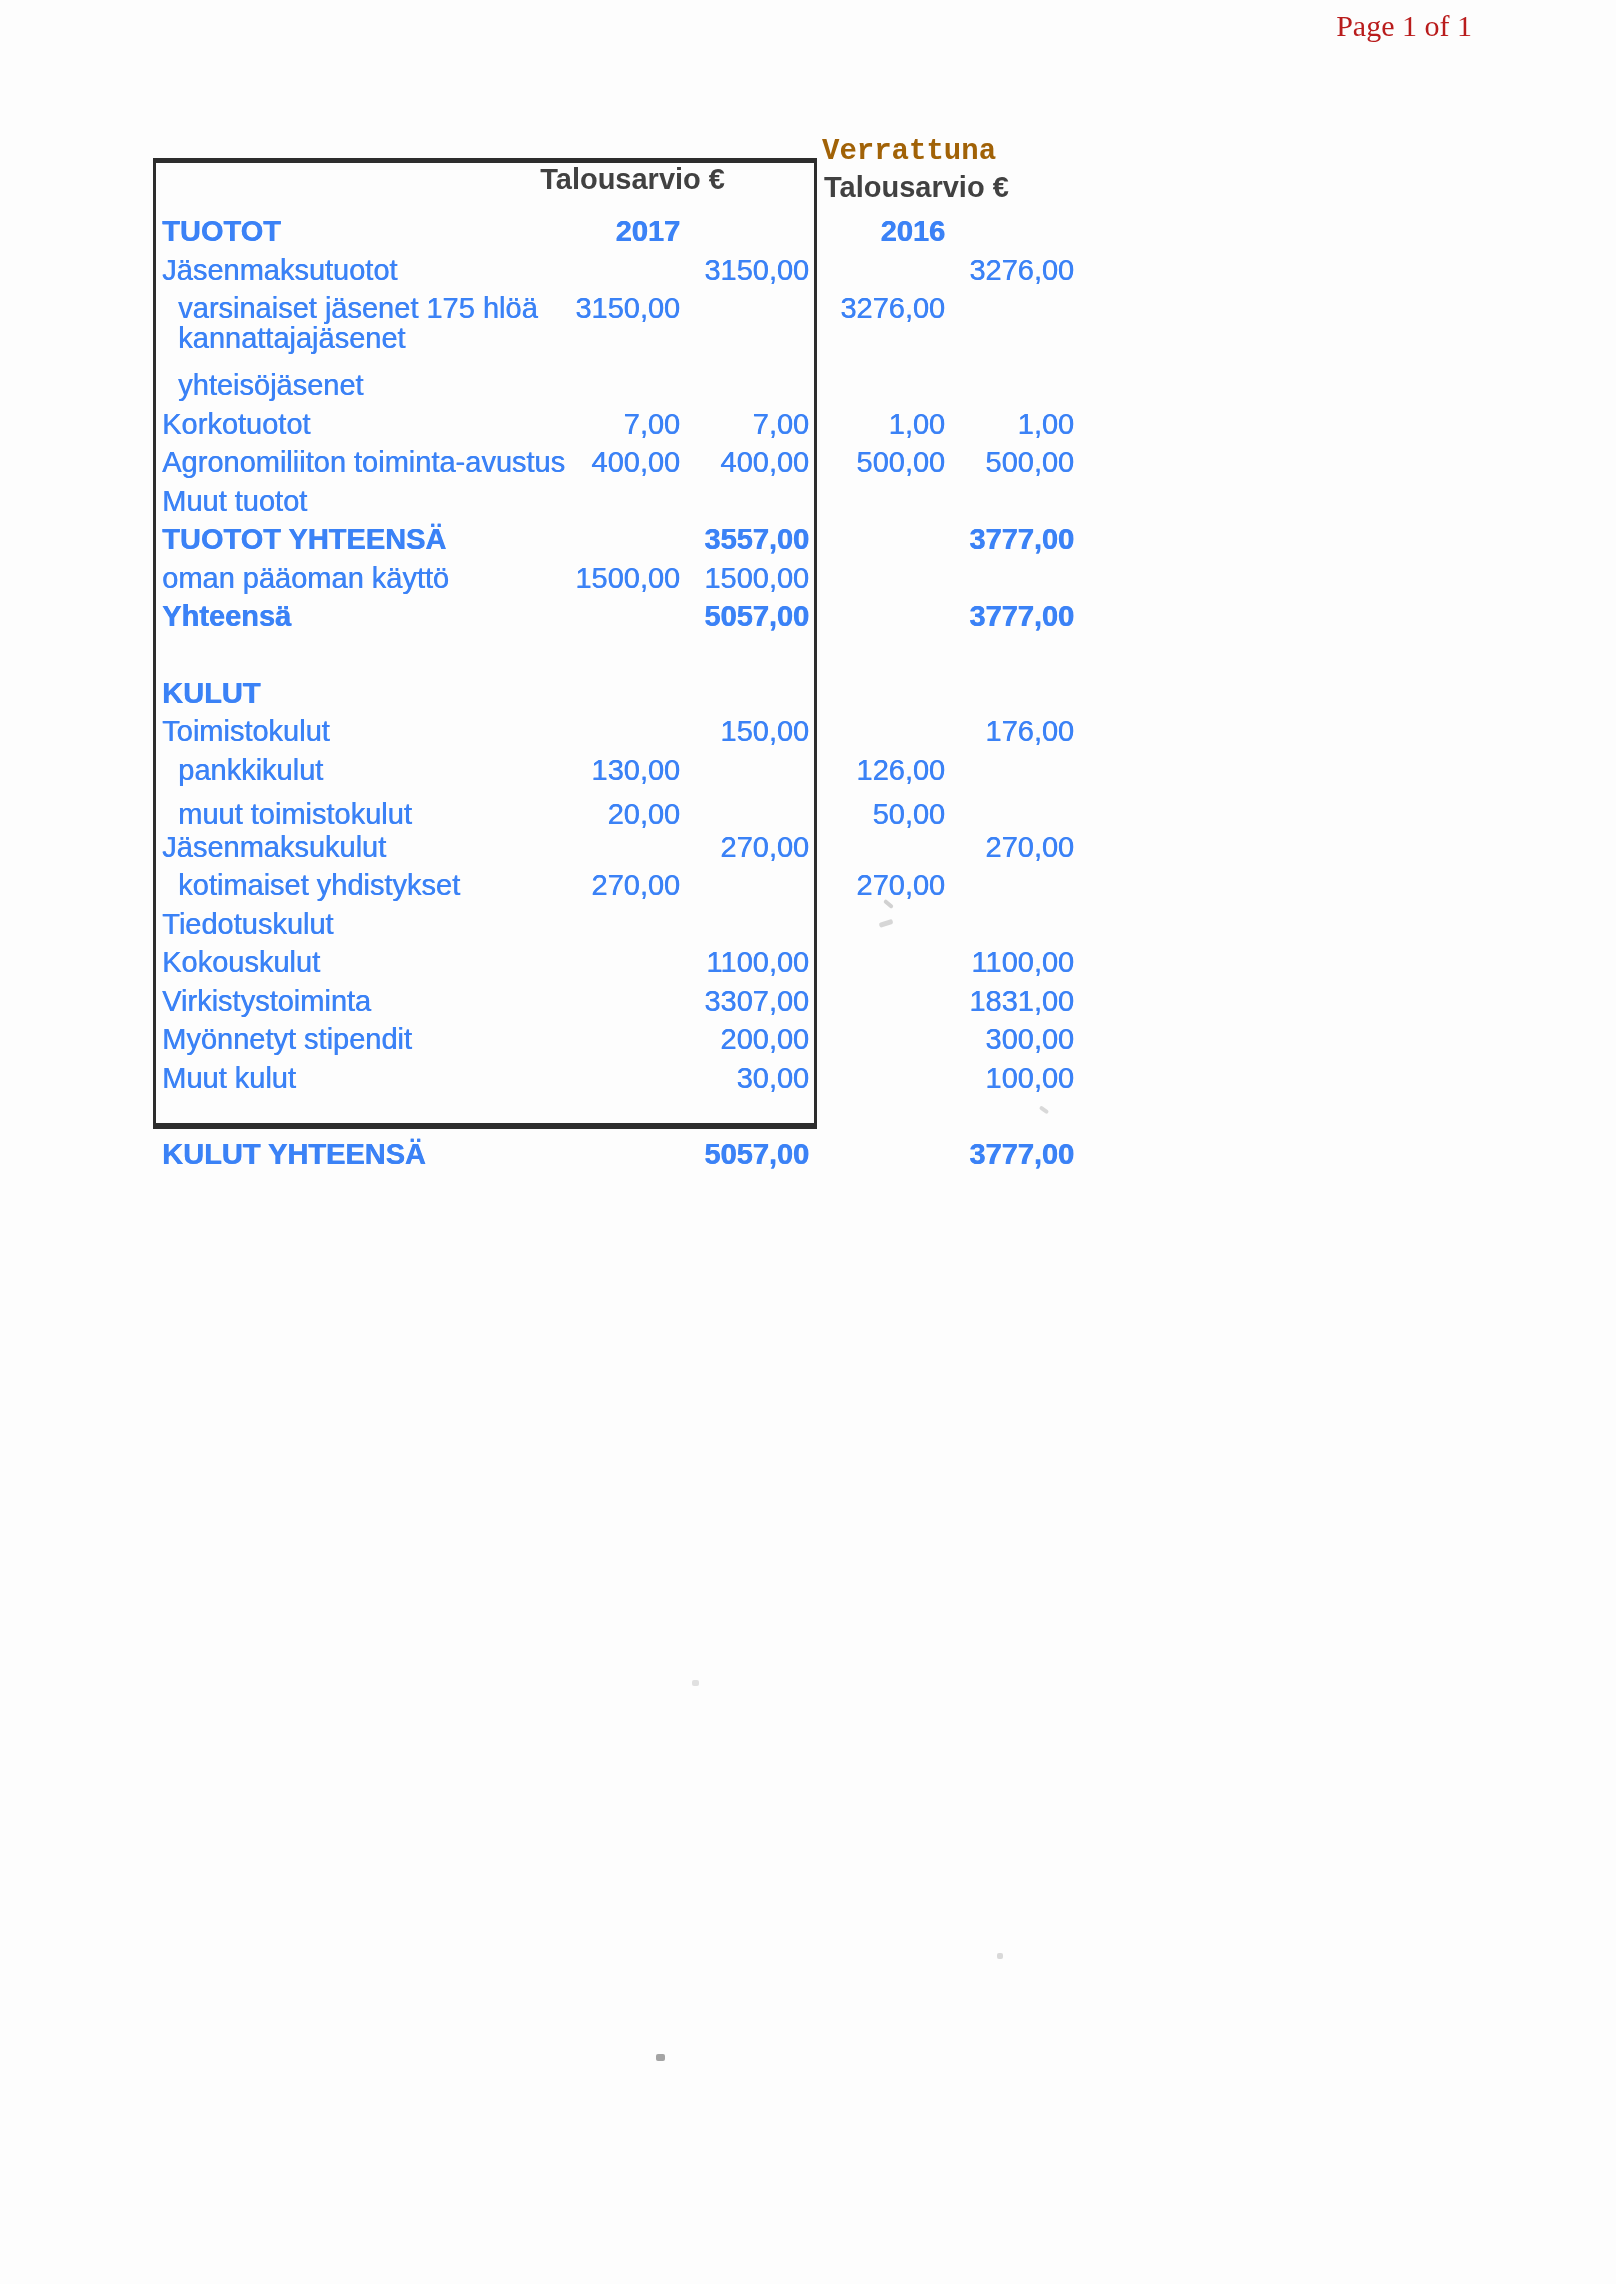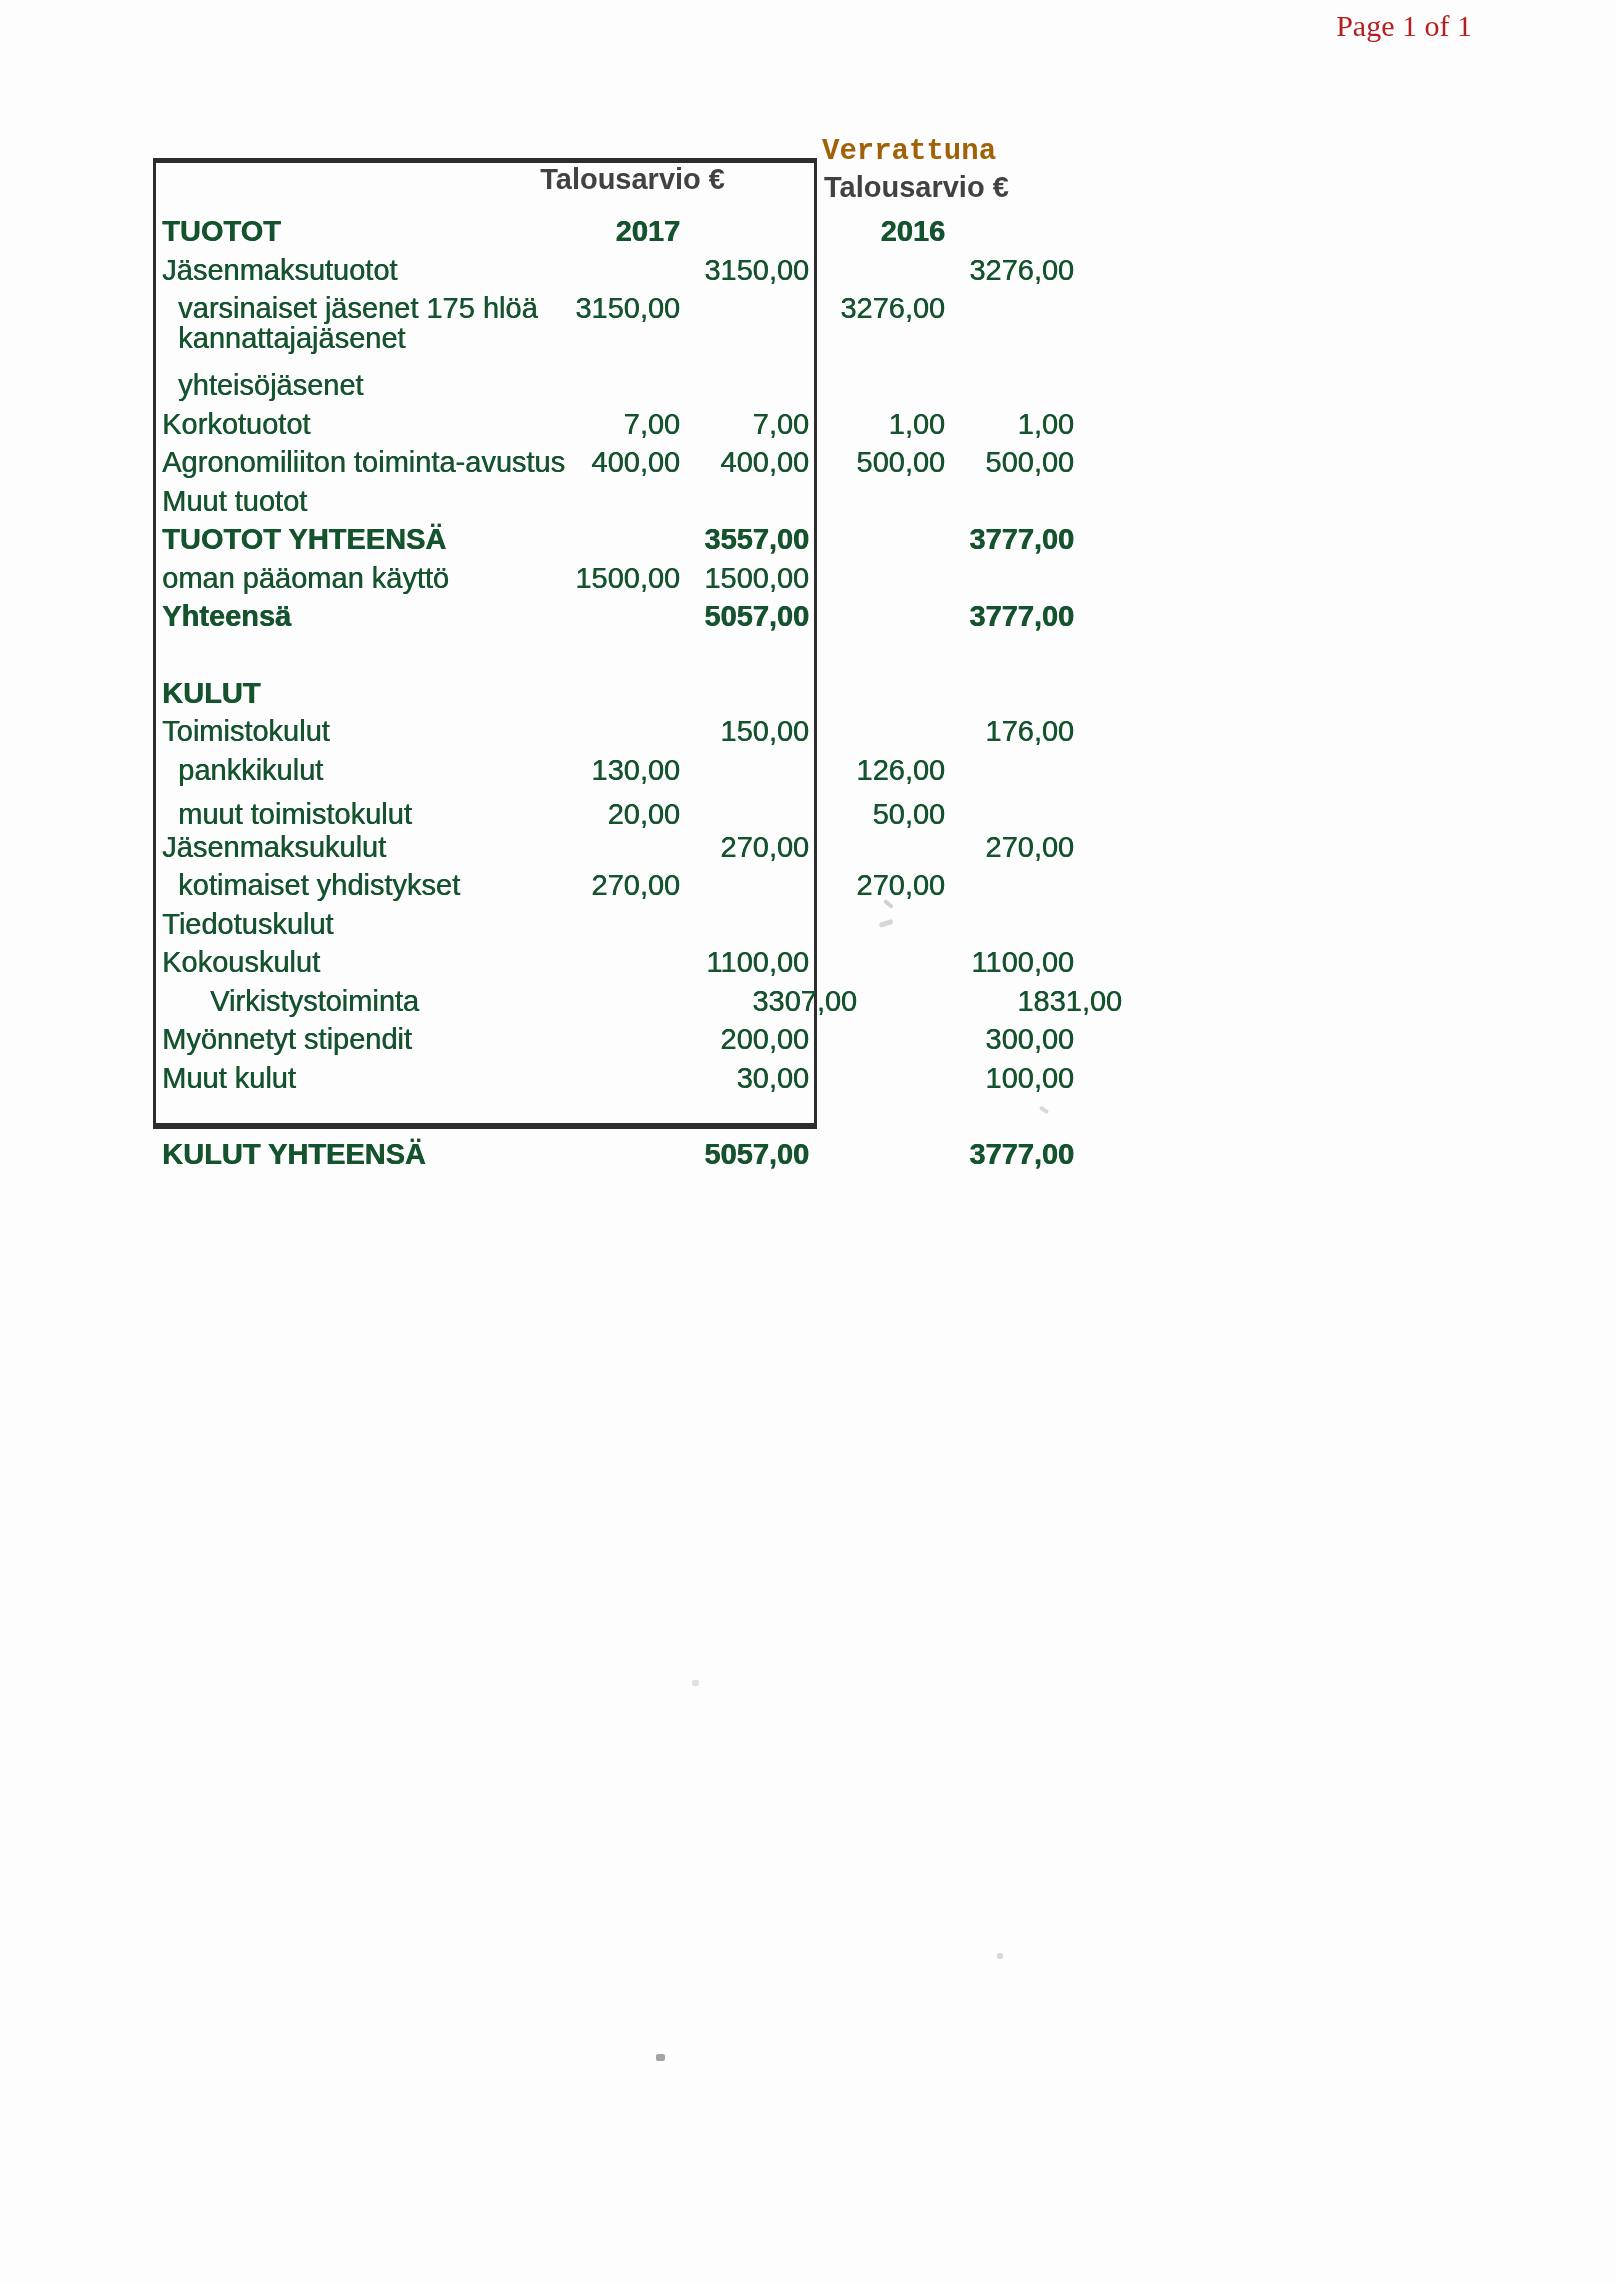--- a/index.html
+++ b/index.html
@@ -11,21 +11,21 @@
   
   .verrattuna{position:absolute;left:822px;top:135px;font-weight:700;font-size:29px;color:#a16207;font-family:Liberation Mono, monospace;}
   .lbl2017{position:absolute;left:153px;top:163px;width:572px;text-align:right;
            font-weight:700;font-size:29px;color:#414141;}
   .lbl2016{position:absolute;left:824px;top:171px;font-weight:700;font-size:29px;color:#414141;}
   
   .box{position:absolute;left:153px;top:158px;width:664px;height:971px;box-sizing:border-box;
        border:3.9px solid #2d2d2d;border-top-width:5.2px;border-bottom-width:6.5px;}
   
   .row{position:absolute;left:153px;width:951px;height:38px;line-height:38px;
-       font-size:29px;font-weight:400;color:#14532d;white-space:nowrap;
+       font-size:29px;font-weight:400;color:#3b82f6;white-space:nowrap;
        text-shadow:0.5px 0 0 currentColor;}
   .row.bold{font-weight:700;text-shadow:0.6px 0 0 currentColor;}
   .row .lbl{position:absolute;left:9px;top:0;}
   .row .lbl.ind{left:25px;}
   .row .c{position:absolute;top:0;width:280px;text-align:right;}
   .row .c1{left:247px;}  
   .row .c2{left:376px;}  
   .row .c3{left:512px;}  
   .row .c4{left:641px;}  
   
@@ -188,21 +188,21 @@
         <span class="c c3"></span>
         <span class="c c4"></span>
       </div>
       <div class="row" style="top: 943px;">
         <span class="lbl">Kokouskulut</span>
         <span class="c c1"></span>
         <span class="c c2">1100,00</span>
         <span class="c c3"></span>
         <span class="c c4">1100,00</span>
       </div>
-      <div class="row" style="top: 982px; margin-left: 48px;">
+      <div class="row" style="top: 982px;">
         <span class="lbl">Virkistystoiminta</span>
         <span class="c c1"></span>
         <span class="c c2">3307,00</span>
         <span class="c c3"></span>
         <span class="c c4">1831,00</span>
       </div>
       <div class="row" style="top: 1020px;">
         <span class="lbl">Myönnetyt stipendit</span>
         <span class="c c1"></span>
         <span class="c c2">200,00</span>

